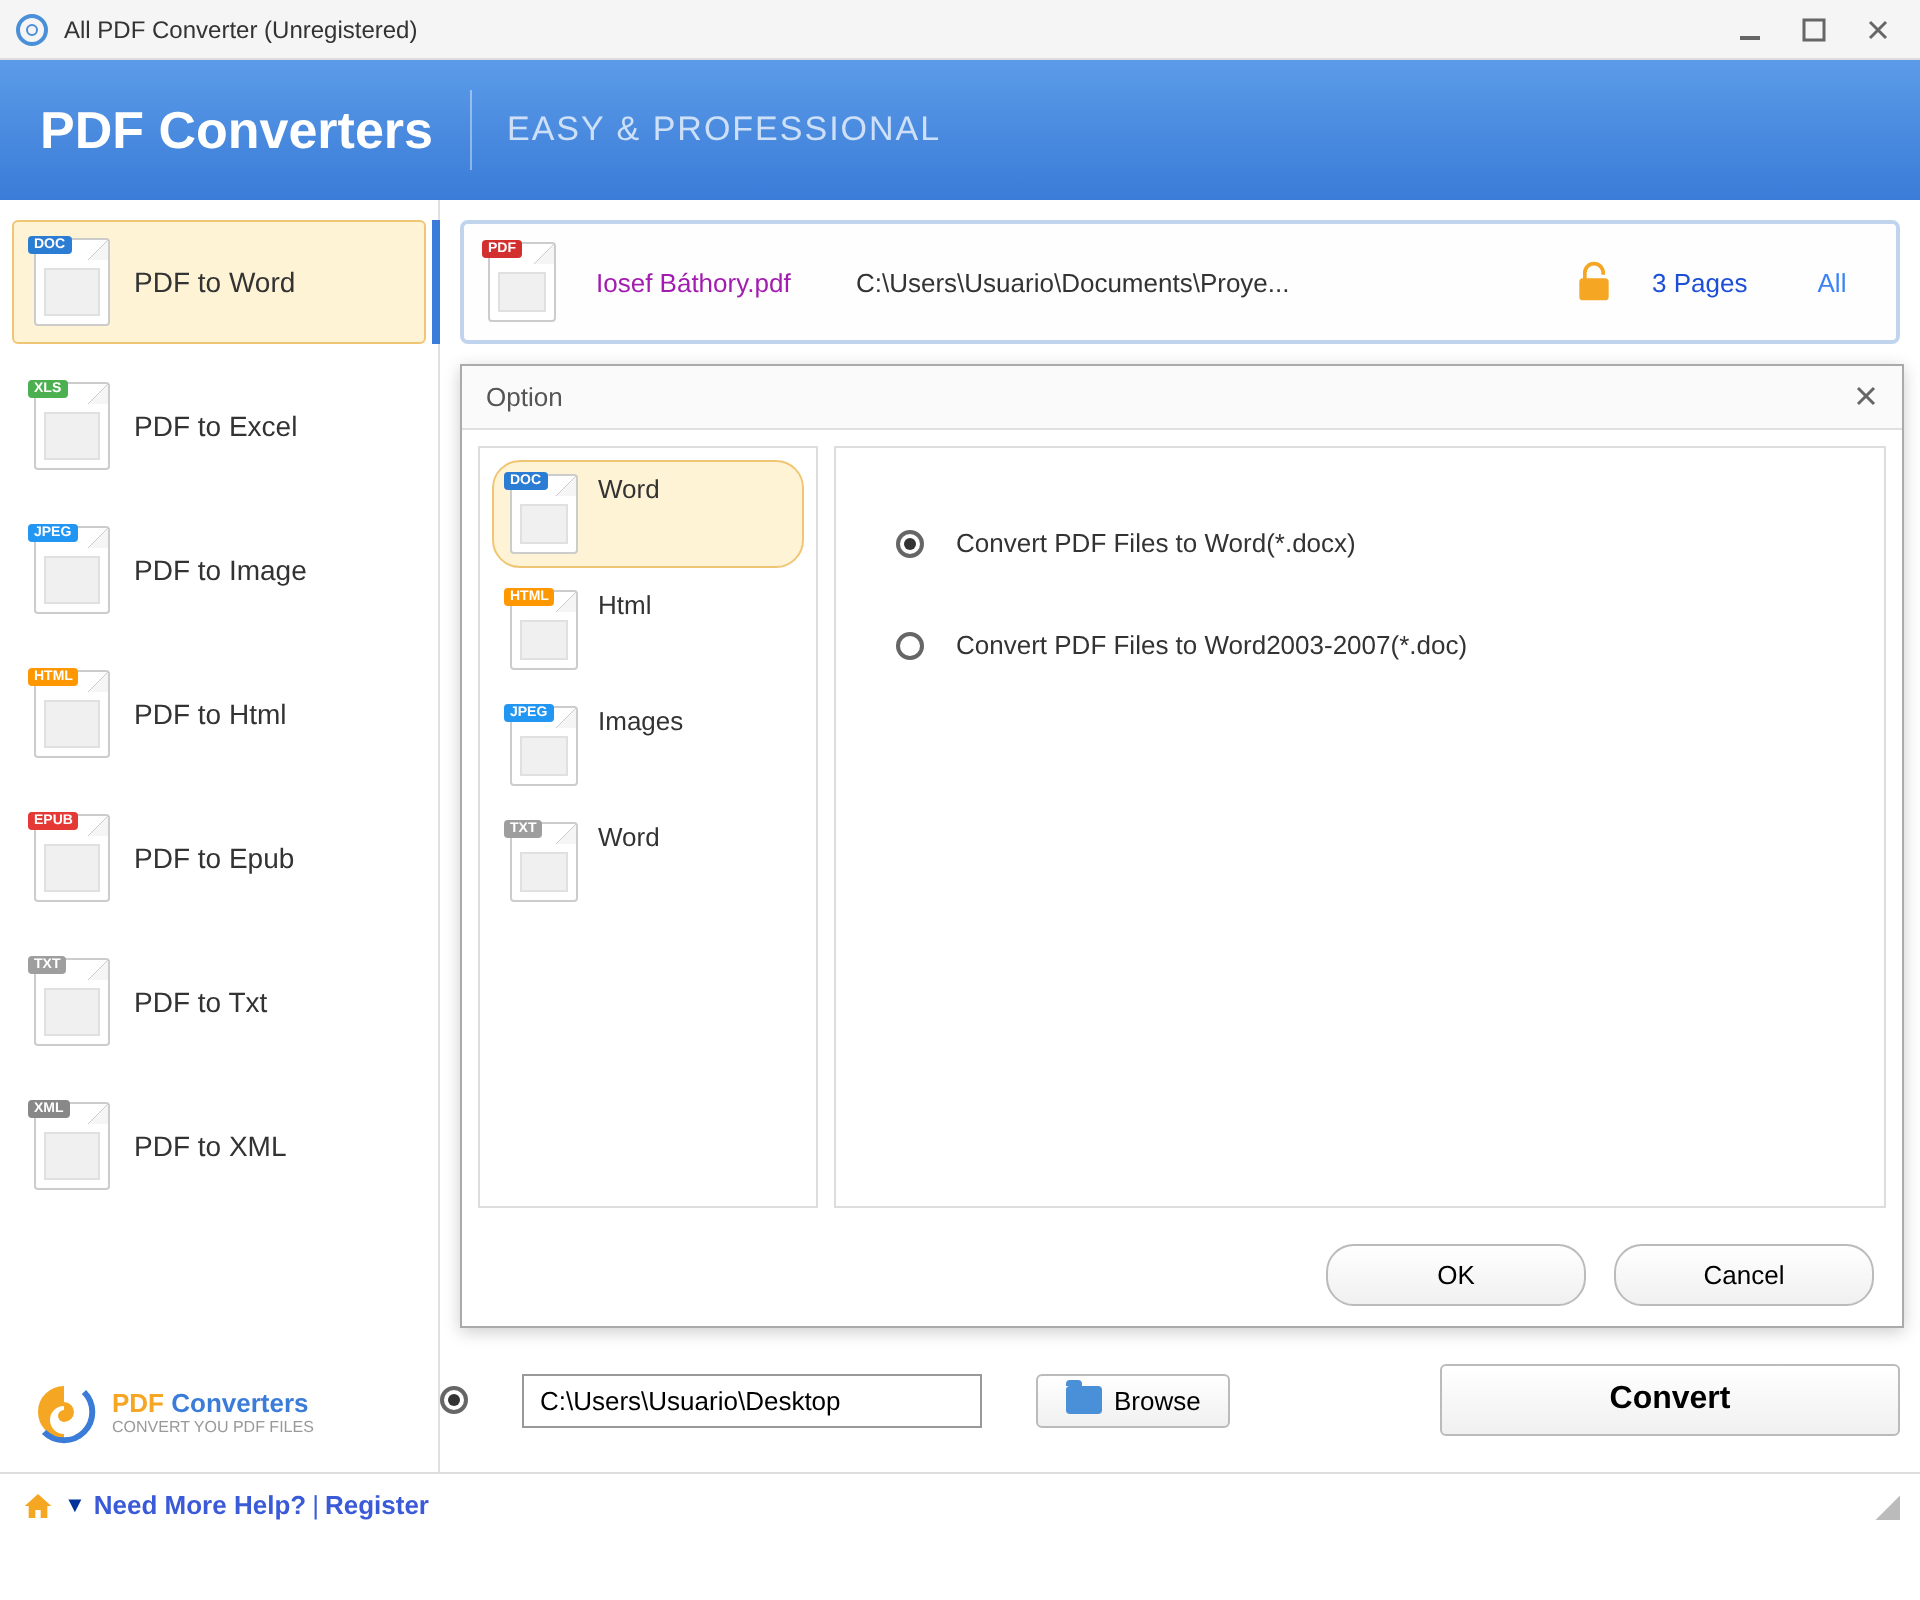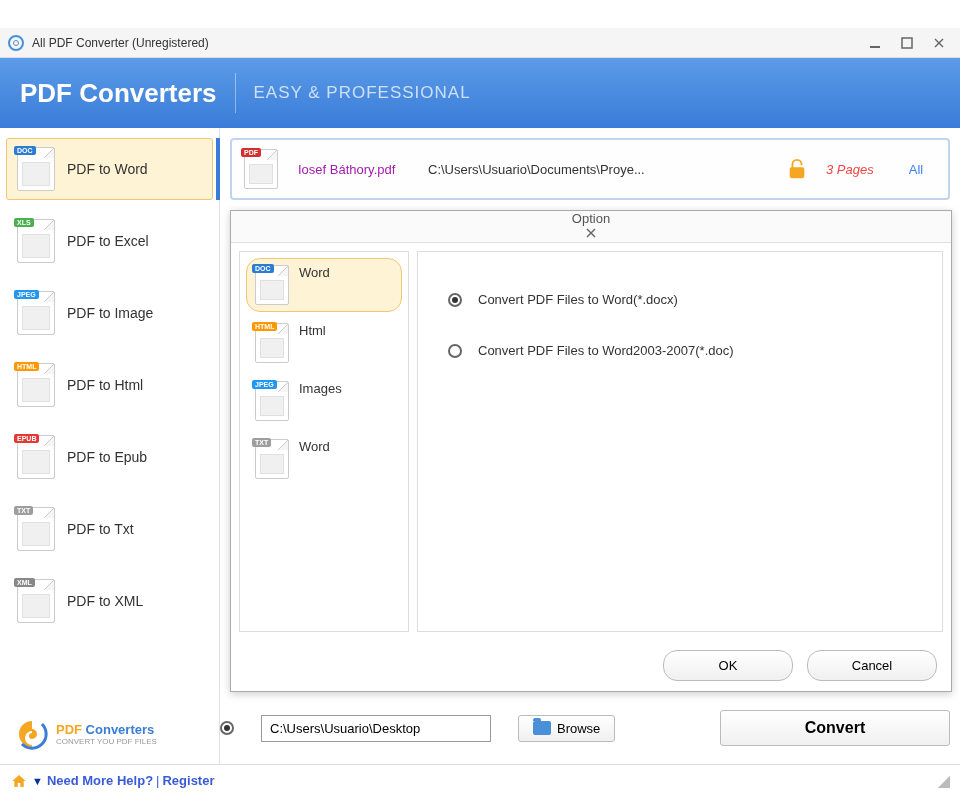--- a/index.html
+++ b/index.html
@@ -1,18 +1,18 @@
 <!DOCTYPE html>
 <html><head>
 <meta charset="utf-8">
 <style>
 * { box-sizing: border-box; margin: 0; padding: 0; font-family: Arial, sans-serif; }
 body { width: 960px; height: 800px; background: #fff; overflow: hidden; }
 
-.titlebar { height: 30px; background: #f5f5f5; display: flex; align-items: center; padding: 0 8px; border-bottom: 1px solid #ddd; margin-top: 28px; }
+.titlebar { height: 30px; background: #f5f5f5; display: flex; align-items: center; padding: 0 8px; border-bottom: 1px solid #ddd; }
 .titlebar-icon { width: 16px; height: 16px; border: 2px solid #4a90d9; border-radius: 50%; margin-right: 8px; position: relative; }
 .titlebar-icon::after { content: ''; position: absolute; top: 3px; left: 3px; right: 3px; bottom: 3px; border: 1px solid #4a90d9; border-radius: 50%; }
 .titlebar-text { flex: 1; font-size: 12px; color: #333; }
 .titlebar-controls { display: flex; gap: 18px; margin-right: 6px; }
 .titlebar-btn { width: 14px; height: 14px; cursor: pointer; display: flex; align-items: center; justify-content: center; color: #666; font-size: 12px; }
 
 .header { height: 70px; background: linear-gradient(to bottom, #5b9be8, #3a7cd8); display: flex; align-items: center; padding: 0 20px; }
 .header-title { font-size: 26px; font-weight: bold; color: #fff; }
 .header-divider { width: 1px; height: 40px; background: rgba(255,255,255,0.4); margin: 0 18px; }
 .header-tagline { font-size: 17px; color: #cde0f7; letter-spacing: 1px; }
@@ -37,42 +37,42 @@
 .sidebar-label { font-size: 14px; color: #333; }
 
 .content { flex: 1; position: relative; padding: 10px; }
 
 .filerow { display: flex; align-items: center; padding: 6px 12px; border: 2px solid #c0d4ee; border-radius: 4px; background: #fefefe; margin-bottom: 8px; height: 62px; }
 .filerow-border { position: absolute; top: 10px; left: -4px; width: 4px; height: 62px; background: #3a7cd8; }
 .filerow .file-icon { width: 34px; height: 40px; margin-right: 20px; }
 .filerow-name { font-size: 13px; color: #a21caf; min-width: 130px; }
 .filerow-path { font-size: 13px; color: #333; flex: 1; }
 .lock-icon { width: 22px; height: 22px; margin: 0 18px; }
-.filerow-pages { font-size: 13px; color: #ef4444; min-width: 70px; font-style: italic; }
+.filerow-pages { font-size: 13px; color: #1d4ed8; min-width: 70px; }
 .filerow-range { font-size: 13px; color: #3b82f6; min-width: 40px; text-align: center; }
 
 .bottom-area { position: absolute; bottom: 18px; left: 0; right: 10px; display: flex; align-items: center; }
 .logo-area { width: 210px; display: flex; align-items: center; padding-left: 16px; }
 .logo-swirl { width: 32px; height: 32px; margin-right: 8px; }
 .logo-text { font-size: 13px; }
 .logo-text .pdf { color: #f5a623; font-weight: bold; }
 .logo-text .conv { color: #3a7cd8; font-weight: bold; }
 .logo-text .sub { font-size: 8px; color: #999; display: block; }
 
 .output-row { display: flex; align-items: center; gap: 27px; flex: 1; }
 .radio-dot { width: 14px; height: 14px; border: 2px solid #666; border-radius: 50%; display: flex; align-items: center; justify-content: center; }
 .radio-dot.filled::after { content: ''; width: 6px; height: 6px; background: #333; border-radius: 50%; }
 .output-path { border: 1px solid #999; padding: 5px 8px; font-size: 13px; width: 230px; background: #fff; }
 .browse-btn { display: flex; align-items: center; gap: 6px; border: 1px solid #bbb; border-radius: 3px; padding: 5px 14px; font-size: 13px; background: linear-gradient(#fff, #f0f0f0); cursor: pointer; }
 .folder-icon { width: 18px; height: 14px; background: #4a90d9; border-radius: 2px; position: relative; }
 .folder-icon::before { content: ''; position: absolute; top: -3px; left: 0; width: 8px; height: 3px; background: #4a90d9; border-radius: 2px 2px 0 0; }
 .convert-btn { border: 1px solid #bbb; border-radius: 3px; padding: 8px 0; font-size: 16px; font-weight: bold; background: linear-gradient(#fff, #f0f0f0); width: 230px; text-align: center; cursor: pointer; margin-left: auto; }
 
 .modal { position: absolute; top: 82px; left: 10px; right: 8px; bottom: 72px; background: #fff; border: 1px solid #aaa; box-shadow: 0 2px 8px rgba(0,0,0,0.2); display: flex; flex-direction: column; }
-.modal-header { height: 32px; display: flex; align-items: center; padding: 0 12px; background: #fafafa; border-bottom: 1px solid #e0e0e0; flex-direction: column; }
+.modal-header { height: 32px; display: flex; align-items: center; padding: 0 12px; background: #fafafa; border-bottom: 1px solid #e0e0e0; }
 .modal-title { font-size: 13px; color: #555; flex: 1; }
 .modal-close { font-size: 14px; color: #666; cursor: pointer; }
 .modal-body { flex: 1; display: flex; padding: 8px; gap: 8px; }
 .modal-tabs { width: 170px; border: 1px solid #ddd; padding: 6px; }
 .modal-tab { display: flex; align-items: flex-start; padding: 6px 8px; margin-bottom: 4px; cursor: pointer; border: 1px solid transparent; border-radius: 14px; }
 .modal-tab.active { background: #fff3d6; border: 1px solid #f0c674; }
 .modal-tab .file-icon { width: 34px; height: 40px; margin-right: 10px; }
 .modal-tab-label { font-size: 13px; color: #333; }
 .modal-panel { flex: 1; border: 1px solid #ddd; padding: 40px 30px; }
 .modal-option { display: flex; align-items: center; margin-bottom: 36px; font-size: 13px; color: #333; }

